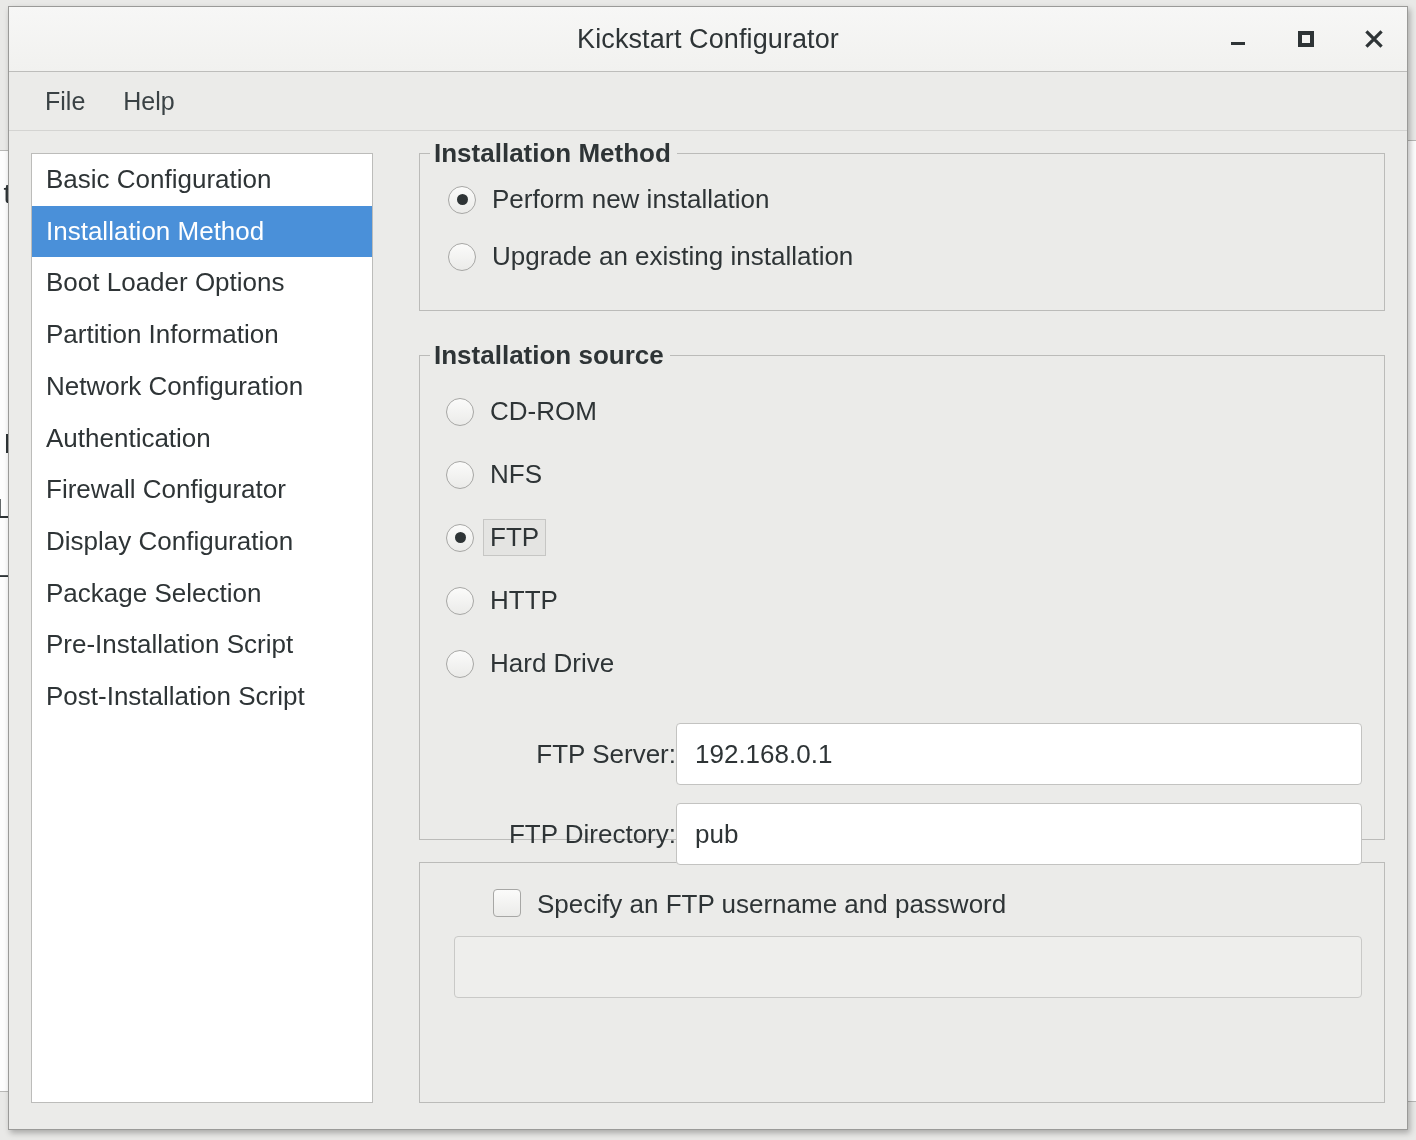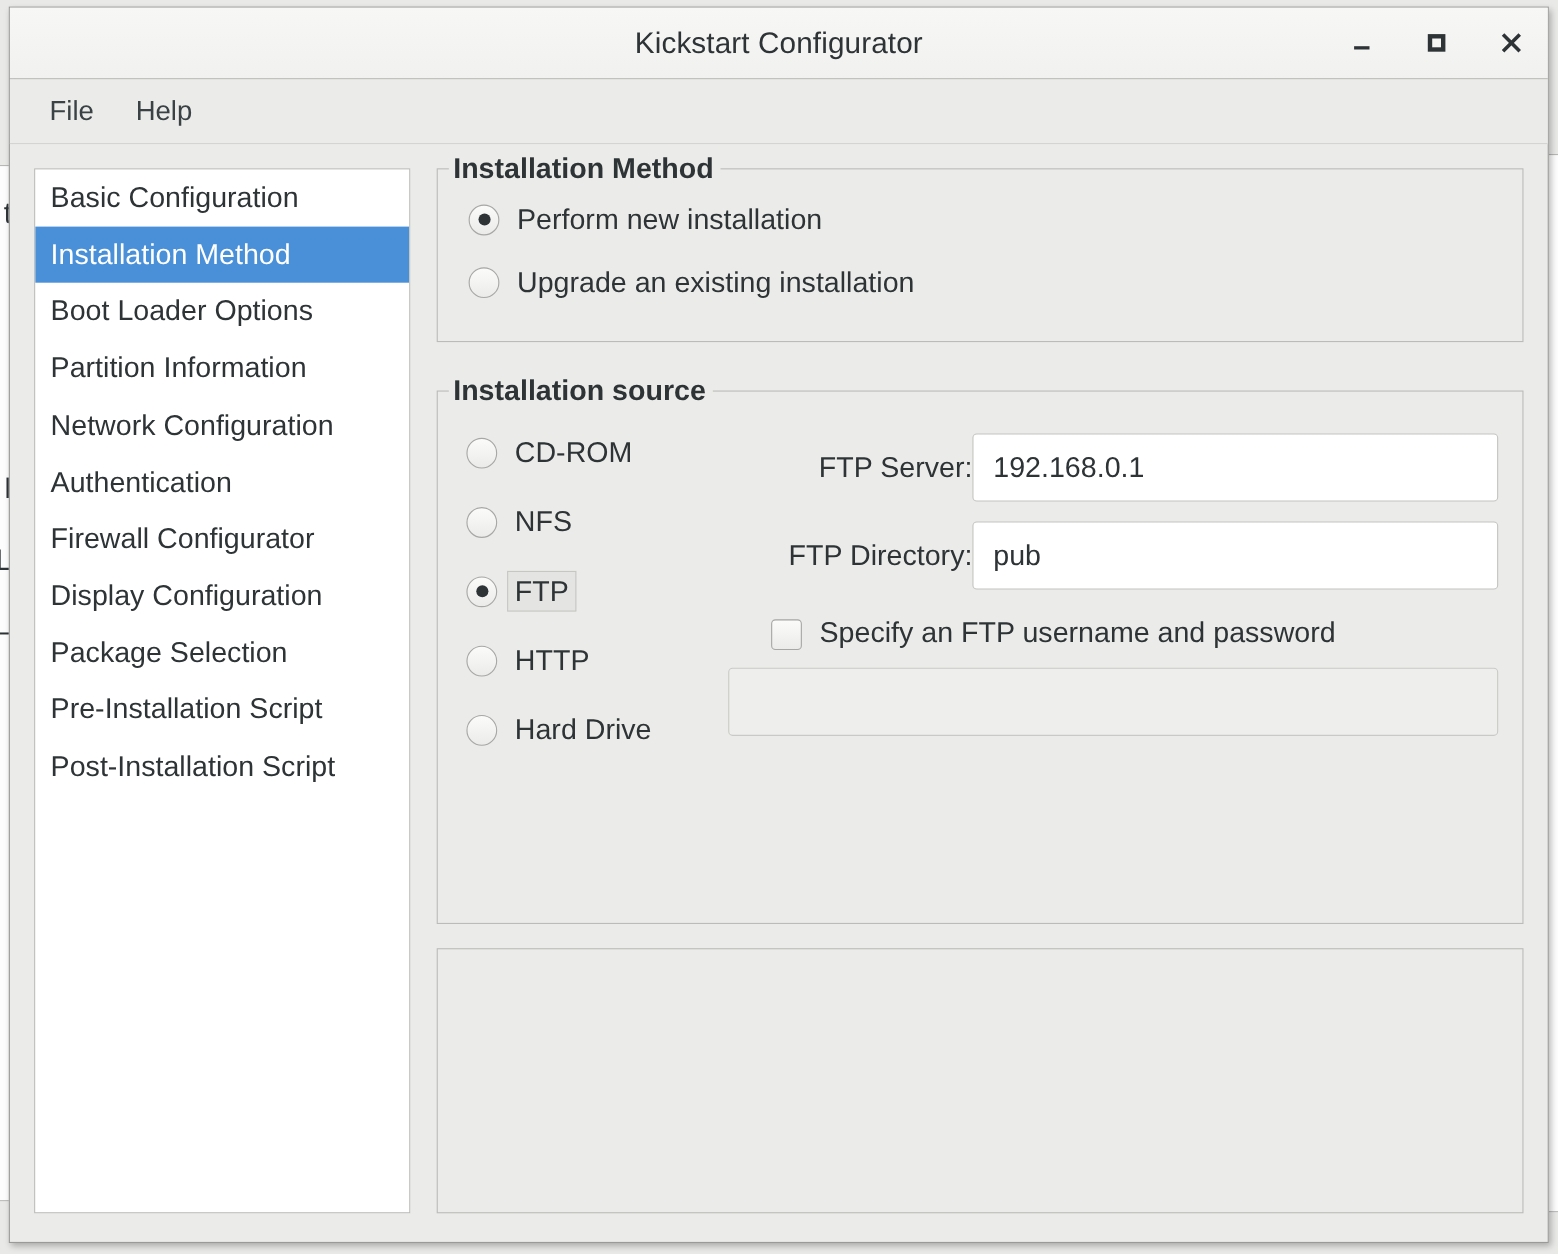--- a/index.html
+++ b/index.html
@@ -101,21 +101,21 @@
     color: #3a4245;
     padding: 6px 14px;
     cursor: pointer;
   }
 
   
   #window-body {
     flex: 1;
     display: flex;
     padding: 22px 22px 26px 22px;
-    gap: 24px;
+    gap: 46px;
     box-sizing: border-box;
   }
 
   
   #sidebar {
     width: 342px;
     min-width: 342px;
     background: #ffffff;
     border: 1px solid #bcbcba;
     box-sizing: border-box;
@@ -215,20 +215,21 @@
     border: 1px solid #c6c6c4;
     padding: 2px 6px;
     margin: -3px -7px;
     background: #e4e4e2;
   }
 
   
   #source-inner {
     display: flex;
     gap: 0;
+    flex-direction: column;
   }
   #source-radios {
     width: 230px;
     min-width: 230px;
     padding-top: 14px;
   }
   #source-radios .radio-row { margin-bottom: 32px; }
   #source-fields {
     flex: 1;
     padding-top: 12px;
@@ -264,21 +265,21 @@
   }
   .field-input.disabled {
     background: #eeeeec;
     border-color: #c9c9c7;
     color: #8f9495;
     cursor: default;
   }
 
   .check-row {
     display: flex;
-    align-items: flex-end;
+    align-items: flex-start;
     gap: 16px;
     margin: 24px 0 16px 10px;
     cursor: pointer;
     width: max-content;
     padding-left: 37px;
   }
   .checkbox {
     width: 28px; height: 28px;
     border: 1px solid #a7a7a5;
     border-radius: 4px;

